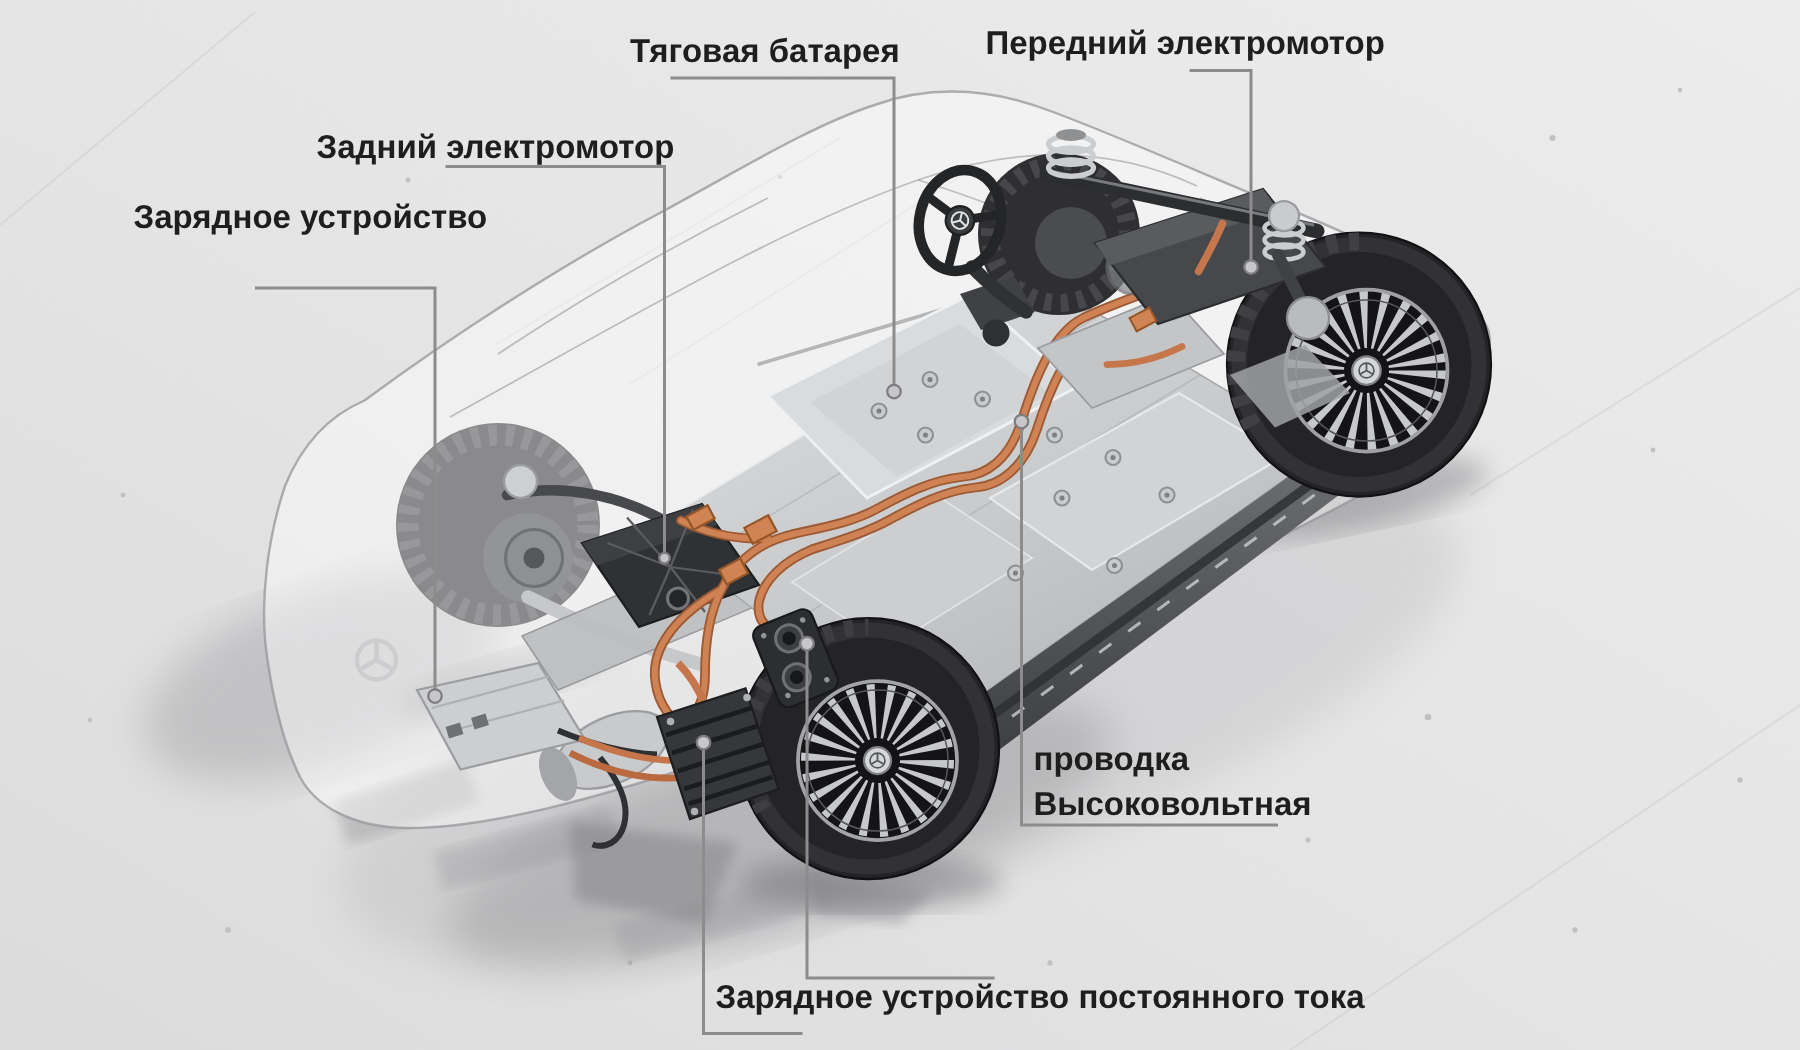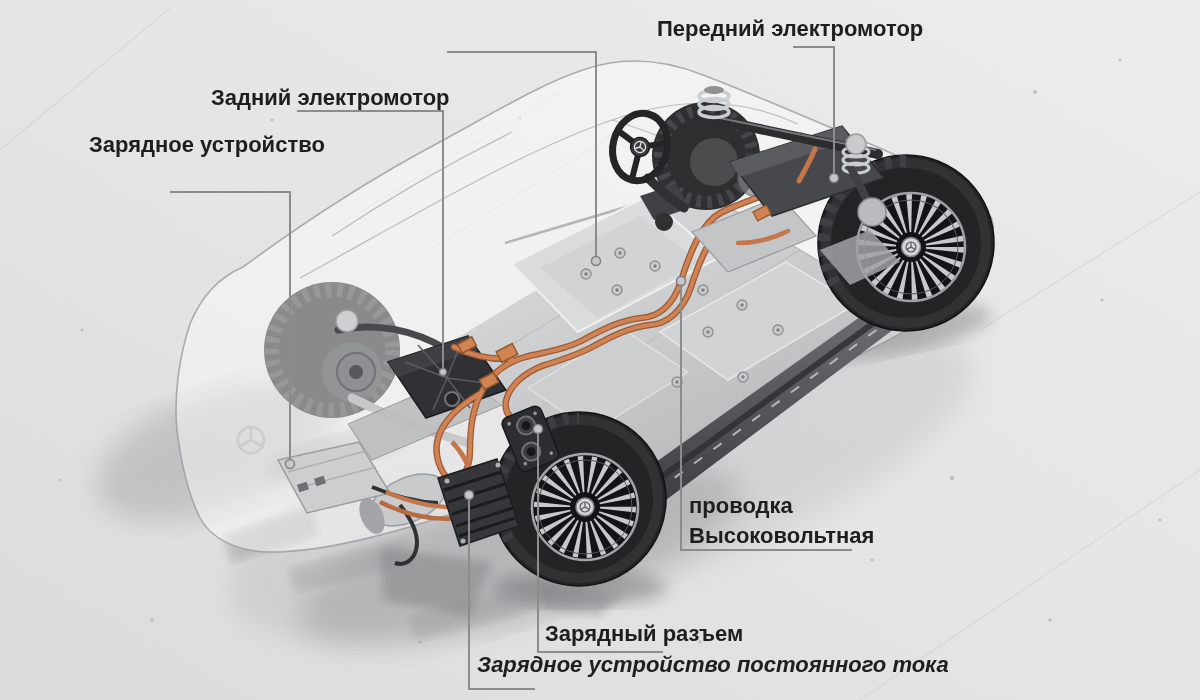--- a/index.html
+++ b/index.html
@@ -309,25 +309,25 @@
       <circle cx="834" cy="178" r="4.5"></circle>
       <circle cx="443" cy="372" r="3.5"></circle>
       <circle cx="290" cy="464" r="4.5"></circle>
       <circle cx="681" cy="281" r="4.5"></circle>
       <circle cx="538" cy="429" r="4.5"></circle>
       <circle cx="469" cy="495" r="4.5"></circle>
     </g>
   </g>
 </svg>
 
+  <div class="label" style="left:420px;top:20px;">Тяговая батарея</div>
   <div class="label" style="left:613px;top:15px;margin-left:44px;">Передний электромотор</div>
   <div class="label" style="left:211px;top:84px;">Задний электромотор</div>
   <div class="label" style="left:89px;top:130px;text-align:center;">
     <span class="ln">Зарядное устройство</span>
   </div>
   <div class="label" style="left:689px;top:491px;">
     <span class="ln">проводка</span>
     <span class="ln">Высоковольтная</span>
   </div>
-  <div class="label" style="left:545px;top:620px;">Зарядный разъем</div>
-  <div class="label" style="left:477px;top:651px;font-style:italic;">Зарядное устройство постоянного тока</div>
+  <div class="label" style="left:477px;top:651px;">Зарядное устройство постоянного тока</div>
 
 </div>
 
 </body></html>

